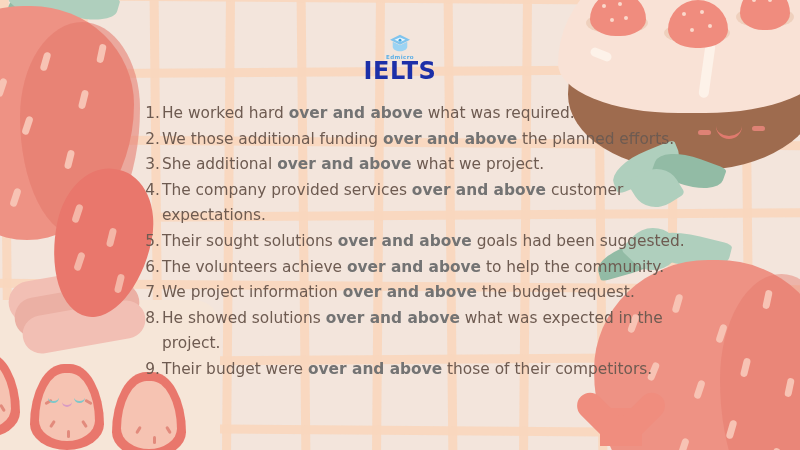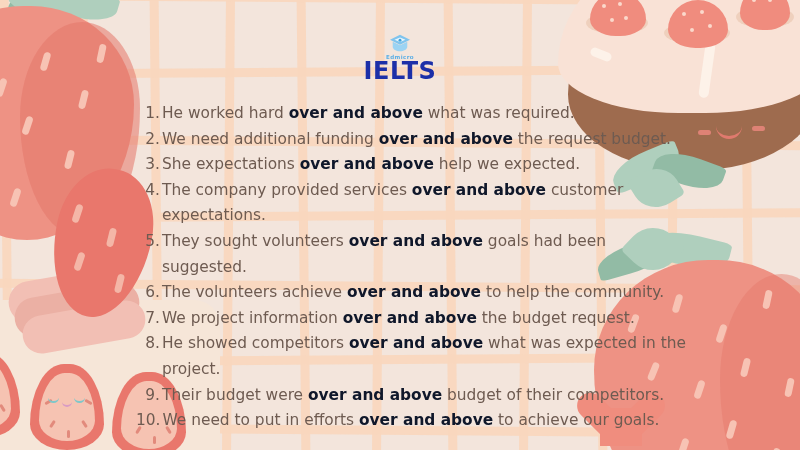--- a/index.html
+++ b/index.html
@@ -235,21 +235,21 @@
     color: #6E5B51;
   }
   .num {
     flex: 0 0 24px;
     text-align: right;
     padding-right: 2px;
     color: #6E5B51;
     white-space: nowrap;
   }
   .txt { flex: 1 1 auto; }
-  .txt b { font-weight: 700; color: #0f172a; }
+  .txt b { font-weight: 700; color: #737373; }
 </style>
 </head>
 <body>
 
 <div id="slide">
 
   <div class="bg-base"></div>
   <div class="grid-layer" id="gridLayer">
       <div class="gline v" style="left: 22px; top: -14px; transform: rotate(-0.6deg);"></div>
       <div class="gline v" style="left: 97px; top: -14px; transform: rotate(0.5deg);"></div>
@@ -402,49 +402,45 @@
     <span class="logo-main">IELTS</span>
   </div>
 
   <div class="list" id="list">
       <div class="row">
         <span class="num">1.</span>
         <span class="txt"><span>He worked hard </span><b>over and above</b><span> what was required.</span></span>
       </div>
       <div class="row">
         <span class="num">2.</span>
-        <span class="txt"><span>We need additional funding </span><b>over and above</b><span> the request budget.</span></span>
+        <span class="txt"><span>We those additional funding </span><b>over and above</b><span> the planned efforts.</span></span>
       </div>
       <div class="row">
         <span class="num">3.</span>
-        <span class="txt"><span>She expectations </span><b>over and above</b><span> help we expected.</span></span>
+        <span class="txt"><span>She additional </span><b>over and above</b><span> what we project.</span></span>
       </div>
       <div class="row">
         <span class="num">4.</span>
         <span class="txt"><span>The company provided services </span><b>over and above</b><span> customer expectations.</span></span>
       </div>
       <div class="row">
         <span class="num">5.</span>
-        <span class="txt"><span>They sought volunteers </span><b>over and above</b><span> goals had been suggested.</span></span>
+        <span class="txt"><span>Their sought solutions </span><b>over and above</b><span> goals had been suggested.</span></span>
       </div>
       <div class="row">
         <span class="num">6.</span>
         <span class="txt"><span>The volunteers achieve </span><b>over and above</b><span> to help the community.</span></span>
       </div>
       <div class="row">
         <span class="num">7.</span>
         <span class="txt"><span>We project information </span><b>over and above</b><span> the budget request.</span></span>
       </div>
       <div class="row">
         <span class="num">8.</span>
-        <span class="txt"><span>He showed competitors </span><b>over and above</b><span> what was expected in the project.</span></span>
+        <span class="txt"><span>He showed solutions </span><b>over and above</b><span> what was expected in the project.</span></span>
       </div>
       <div class="row">
         <span class="num">9.</span>
-        <span class="txt"><span>Their budget were </span><b>over and above</b><span> budget of their competitors.</span></span>
-      </div>
-      <div class="row">
-        <span class="num">10.</span>
-        <span class="txt"><span>We need to put in efforts </span><b>over and above</b><span> to achieve our goals.</span></span>
+        <span class="txt"><span>Their budget were </span><b>over and above</b><span> those of their competitors.</span></span>
       </div>
     </div>
 
 </div>
 
 </body></html>

